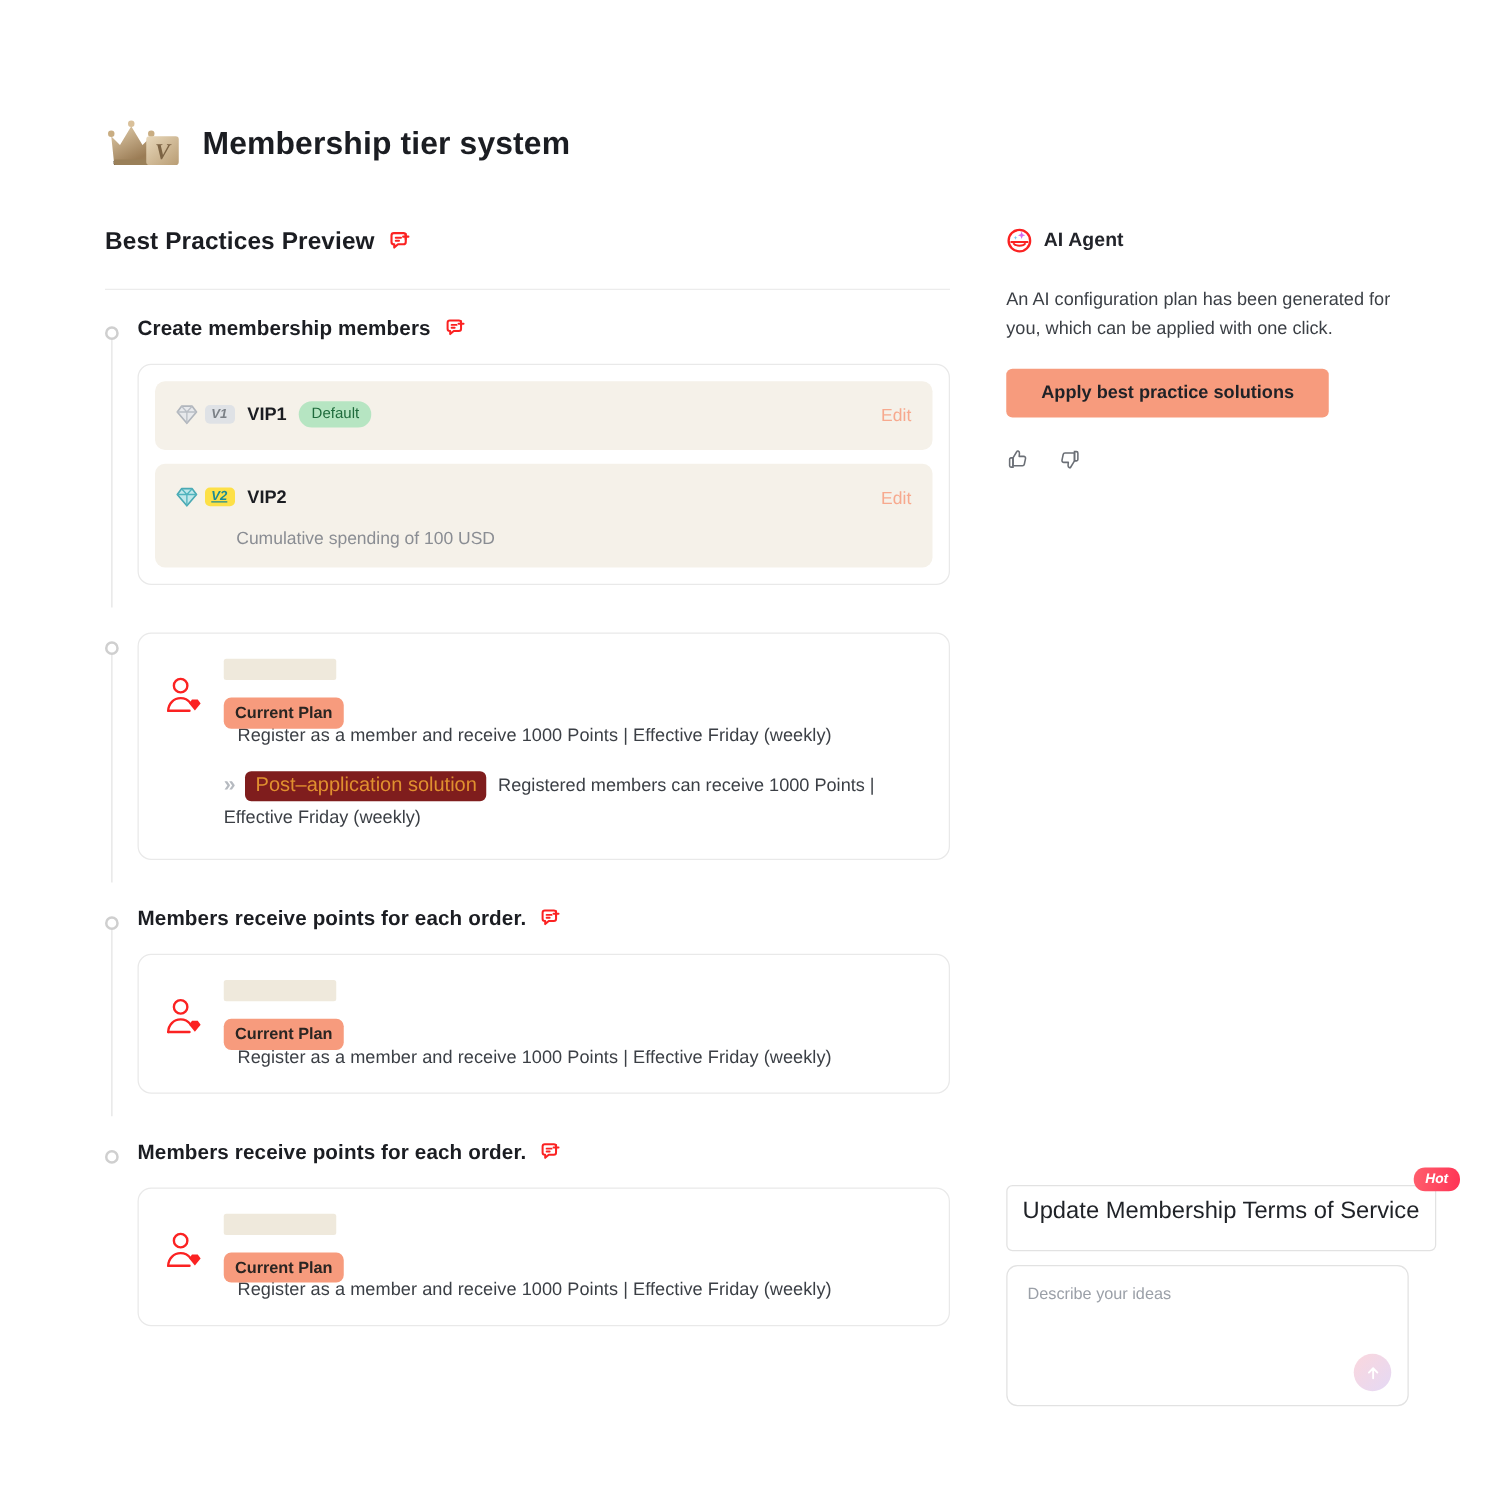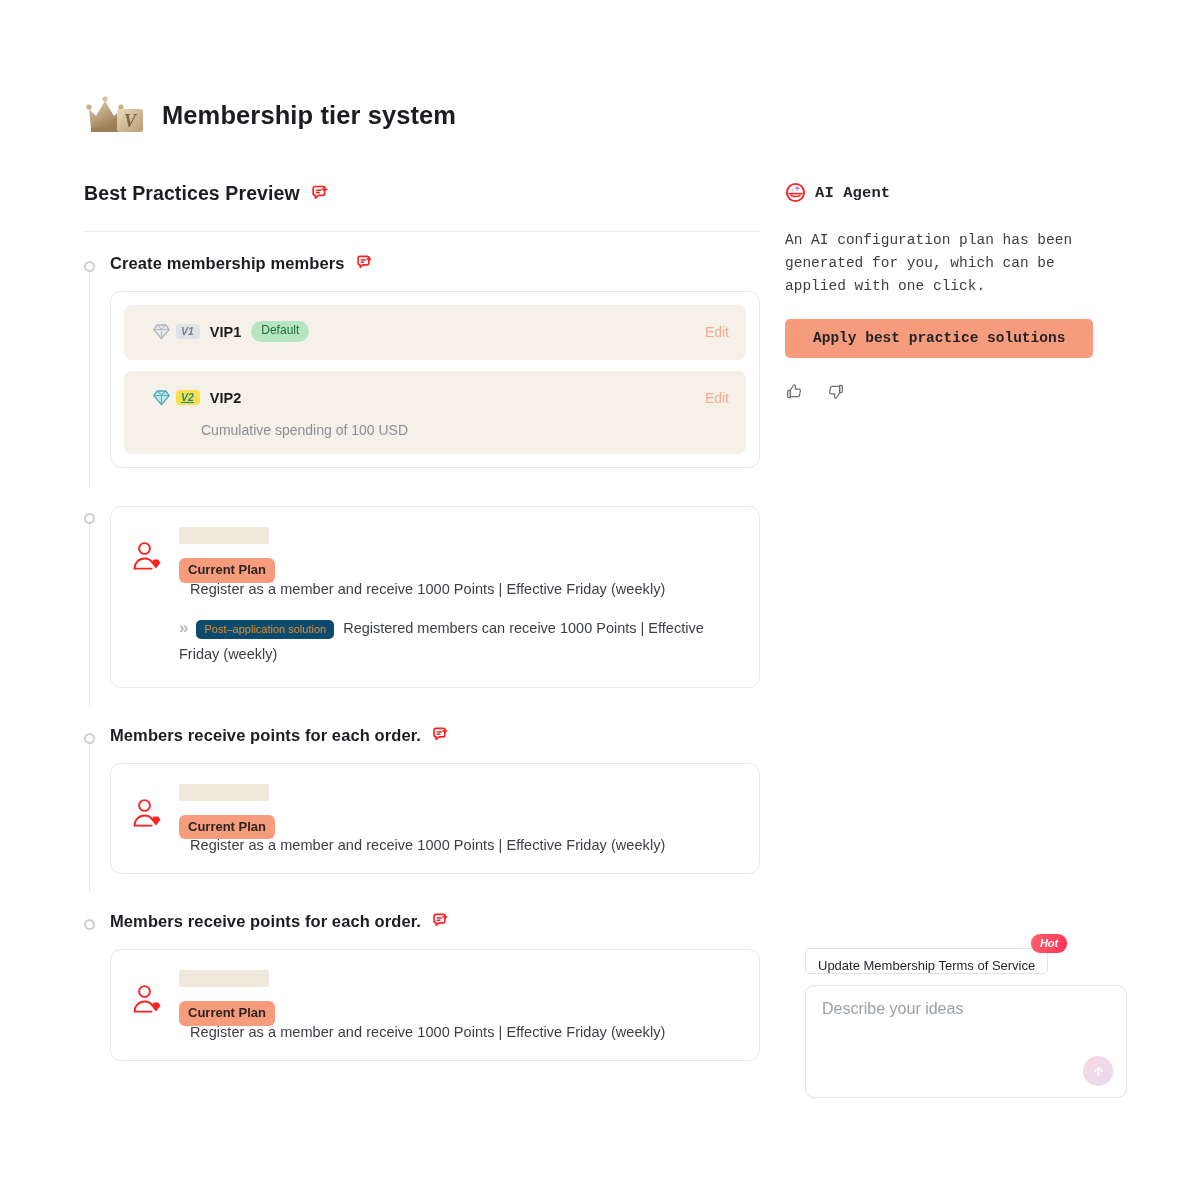--- a/index.html
+++ b/index.html
@@ -29,21 +29,21 @@
   .tl-dot { position: absolute; left: 0px; top: 7px; width: 11px; height: 11px;
             border-radius: 50%; border: 2px solid #cfcfcf; background: #fff; }
   .tl-head { display: flex; align-items: center; gap: 11px; }
   .tl-title { font-size: 16.5px; font-weight: 600; color: #1b1d22; letter-spacing: .1px; }
 
   
   .card { margin-top: 18px; border: 1px solid #e9e9e9; border-radius: 11px; background: #fff; }
 
   
   .levels-card { padding: 13px; }
-  .level-row { background: #f5f1e9; border-radius: 8px; padding: 14px 17px 16px 25px; }
+  .level-row { background: #f5f1e9; border-radius: 8px; padding: 14px 17px 16px 13px; }
   .level-row + .level-row { margin-top: 11px; }
   .level-top { display: flex; align-items: center; gap: 10px; }
   .gem-badge { display: flex; align-items: center; gap: 2px; flex: none; }
   .gem-chip { font-size: 10.5px; font-weight: 700; font-style: italic; color: #7b8086;
               background: #dfe2e6; border-radius: 4px; padding: 2px 6px 2px 5px; line-height: 1.1; }
   .gem-chip.v2 { color: #1b8a94; background: #fde047; text-decoration: underline; }
   .level-name { font-size: 14.5px; font-weight: 700; color: #1b1d22; }
   .tag-default { font-size: 12px; color: #1f6b3c; background: #b6e5c2;
                  border-radius: 11px; padding: 3px 10px 4px; line-height: 1.1; }
   .edit-link { margin-left: auto; font-size: 14px; color: #f7a98e; cursor: pointer; }
@@ -55,46 +55,46 @@
   .plan-icon { width: 34px; height: 34px; flex: none; margin-top: 13px; }
   .plan-body { flex: 1; min-width: 0; }
   .skeleton-bar { width: 90px; height: 17px; background: #efe9dc; border-radius: 2px; }
   .plan-line { margin-top: 12px; display: flex; align-items: flex-start; flex-wrap: wrap; }
   .badge-current { font-size: 13px; font-weight: 700; color: #2a2522; background: #f79b7d;
                    border-radius: 6px; padding: 5px 9px 6px; line-height: 1.05; flex: none;
                    position: relative; top: 2px; }
   .plan-text { font-size: 14.5px; color: #3b3f45; margin-left: 11px; letter-spacing: .05px; }
   .plan-sub { margin-top: 16px; font-size: 14.5px; color: #3b3f45; line-height: 1.72; }
   .chev { color: #b6bac0; font-size: 17px; font-weight: 700; margin-right: 9px; letter-spacing: -1px; }
-  .badge-post { font-size: 11px; color: #e0902f; background: #0c4a6e;
+  .badge-post { font-size: 16px; color: #e0902f; background: #7f1d1d;
                 border-radius: 5px; padding: 3px 8px 4px; margin-right: 9px; white-space: nowrap; }
 
   
-  .right-col { position: absolute; left: 785px; top: 182px; width: 322px; font-family: Liberation Mono, monospace; }
+  .right-col { position: absolute; left: 805px; top: 182px; width: 322px; }
   .agent-head { display: flex; align-items: center; gap: 9px; }
   .agent-title { font-size: 15.5px; font-weight: 700; color: #22242a; letter-spacing: .1px; }
   .agent-desc { margin-top: 26px; font-size: 14.5px; color: #3b3f45; line-height: 1.6; }
   .apply-btn { margin-top: 20px; display: inline-block; background: #f79b7d; color: #1f2227;
                font-size: 14.5px; font-weight: 700; border: none; border-radius: 5px;
                padding: 11px 28px 12px; cursor: pointer; font-family: inherit; }
   .feedback { margin-top: 24px; display: flex; gap: 22px; }
   .fb-icon { cursor: pointer; color: #6b6f76; }
 
   
   .composer { position: absolute; left: 805px; top: 948px; width: 322px; }
   .suggest-wrap { position: relative; display: inline-block; }
   .suggest-chip { border: 1px solid #e2e2e2; border-radius: 5px; background: #fff;
-                  font-size: 13px; color: #1f2227; padding: 9px 12px 0; cursor: pointer;
+                  font-size: 19px; color: #1f2227; padding: 9px 12px 20px; cursor: pointer;
                   white-space: nowrap; }
   .hot-badge { position: absolute; right: -19px; top: -14px; font-size: 11px; font-weight: 700;
                font-style: italic; color: #fff; border-radius: 9px; padding: 3px 9px 4px;
                background: linear-gradient(100deg,#ff5f6d 0%, #ff3355 100%); }
   .ideas-box { margin-top: 11px; position: relative; height: 113px; border: 1px solid #e2e2e2;
                border-radius: 9px; background: #fff; padding: 14px 16px; }
-  .ideas-ph { font-size: 16px; color: #9ba0a8; }
+  .ideas-ph { font-size: 13px; color: #9ba0a8; }
   .send-btn { position: absolute; right: 13px; bottom: 11px; width: 30px; height: 30px;
               border-radius: 50%; border: none; cursor: pointer; display: flex;
               align-items: center; justify-content: center;
               background: linear-gradient(135deg,#fbd7dd 0%, #e4d9f5 100%); }
 </style>
 </head>
 <body>
 
 <div class="page">
 

